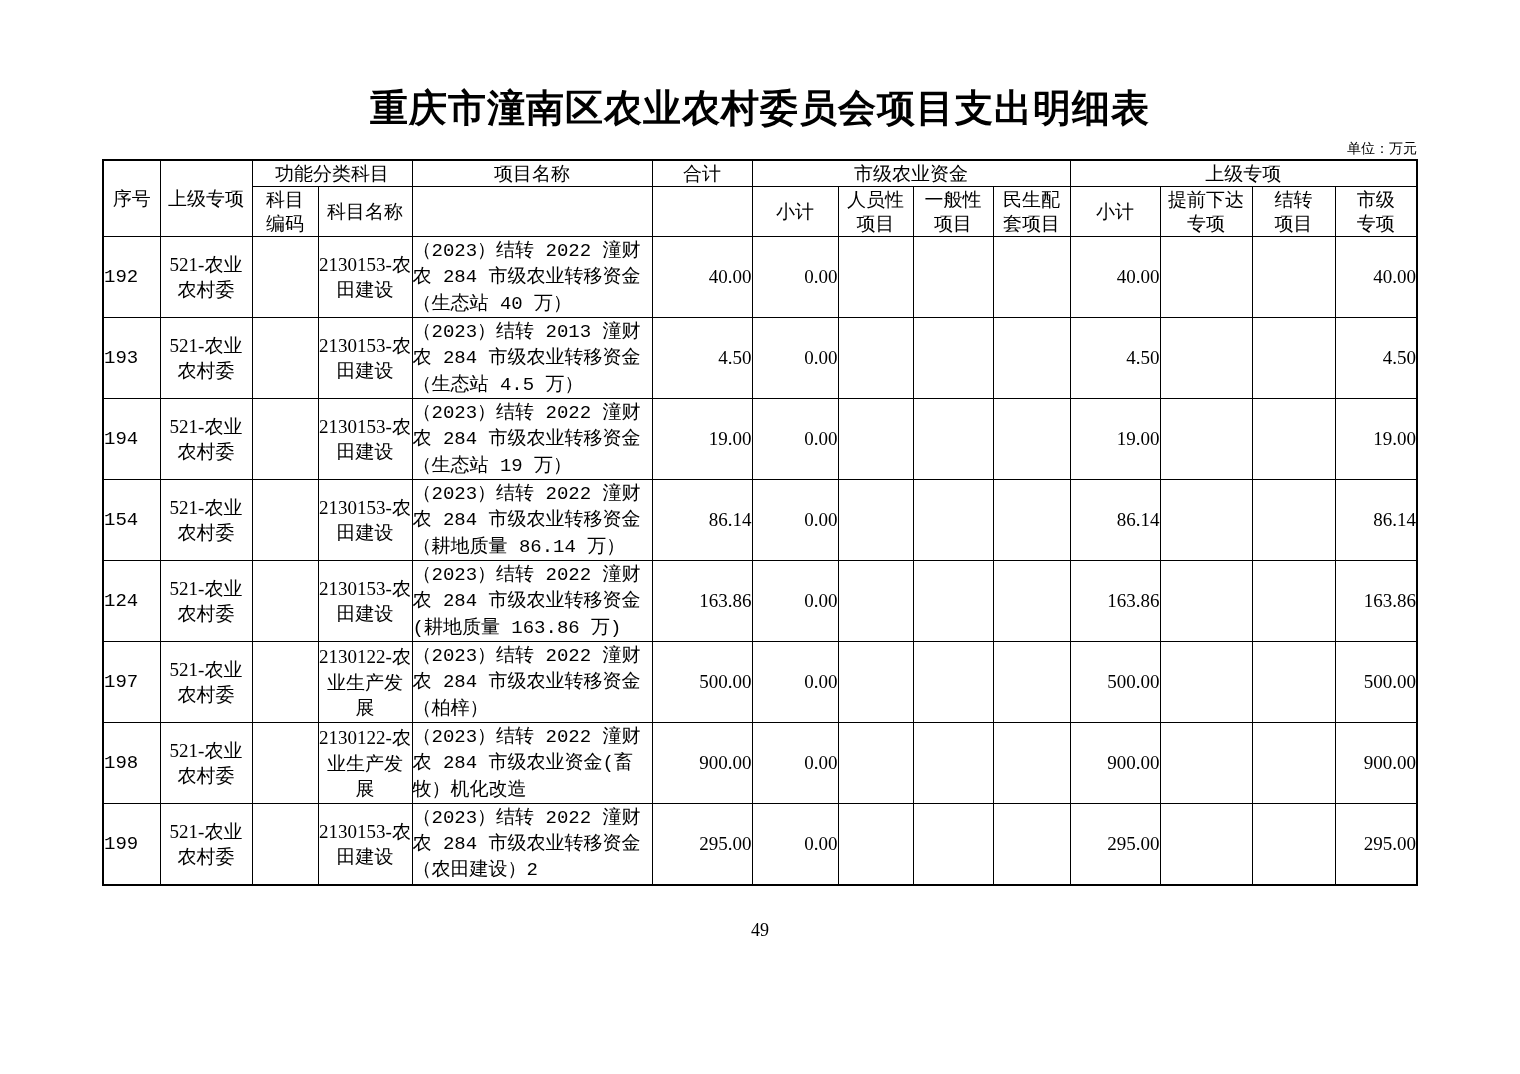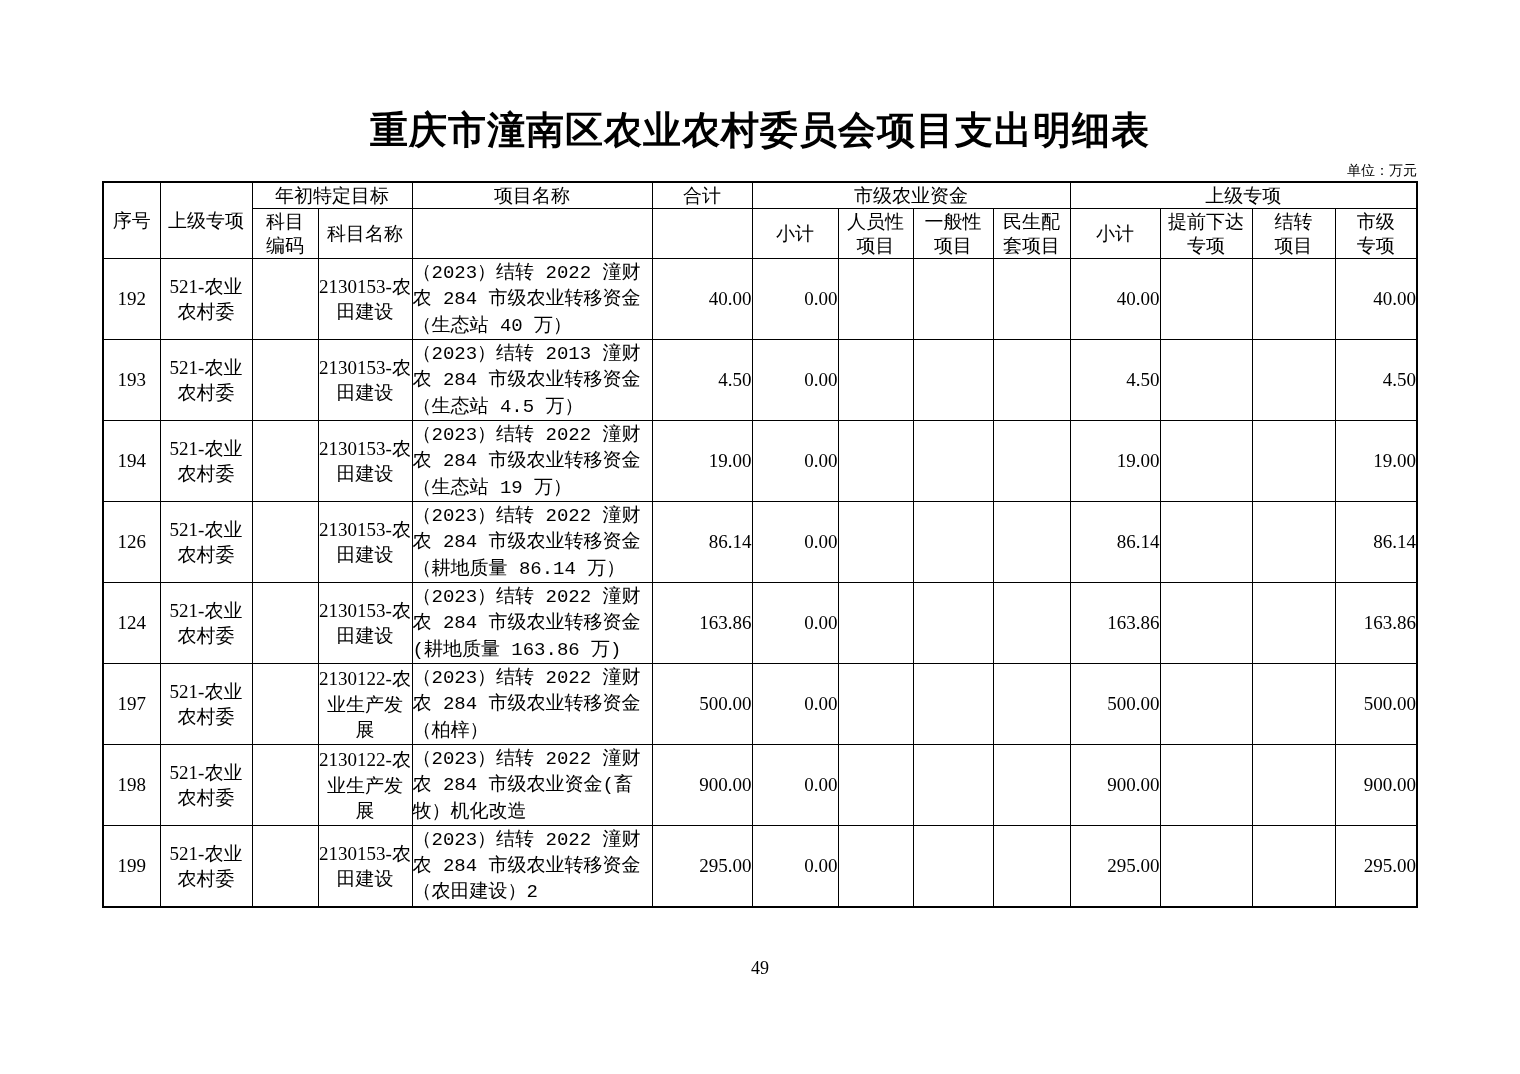--- a/index.html
+++ b/index.html
@@ -3,21 +3,21 @@
 <meta charset="utf-8">
 <style>
   html, body { margin: 0; padding: 0; background: #ffffff; }
   body {
     width: 1520px; height: 1074px;
     font-family: "Liberation Serif", "DejaVu Serif", serif;
     color: #000;
   }
   .sheet { width: 1520px; height: 1074px; background: #fff; overflow: hidden; }
   .doc-title {
-    margin: 0; padding-top: 108px;
+    margin: 0; padding-top: 86px;
     font-size: 38px; font-weight: bold;
     text-align: center; letter-spacing: 1px;
     line-height: 1.2;
   }
   .unit-row {
     width: 1314px; margin: 9px auto 3px auto;
     text-align: right; font-size: 14px; line-height: 1.1;
   }
   table.budget {
     width: 1314px; margin: 0 auto;
@@ -29,25 +29,25 @@
     font-weight: normal;
     font-size: 19px;
     padding: 0;
     vertical-align: middle;
     overflow: hidden;
   }
   thead th { text-align: center; white-space: pre-line; line-height: 1.28; }
   tr.hrow1 { height: 27px; }
   tr.hrow2 { height: 50px; }
   tbody tr { height: 81px; }
-  td.c { text-align: center; }
+  td.c { text-align: left; font-family: Liberation Mono, monospace; }
   td.l { text-align: center; padding: 2px 8px; line-height: 1.35; word-break: break-all; }
   td.proj { text-align: left; padding: 2px 12px; line-height: 1.38; font-family: Liberation Mono, monospace; }
   td.num { text-align: right; padding-right: 11px; }
-  .page-number { text-align: center; margin-top: 50px; font-size: 18px; }
+  .page-number { text-align: center; margin-top: 34px; font-size: 18px; }
 </style>
 </head>
 <body>
 
 <div class="sheet">
 
   <h1 class="doc-title">重庆市潼南区农业农村委员会项目支出明细表</h1>
 
   <div class="unit-row">单位：万元</div>
 
@@ -65,21 +65,21 @@
         <col style="width:77px">
         <col style="width:90px">
         <col style="width:92px">
       <col style="width:83px">
         <col style="width:82px">
     </colgroup>
     <thead>
       <tr class="hrow1">
         <th rowspan="2">序号</th>
         <th rowspan="2">上级专项</th>
-        <th colspan="2">年初特定目标</th>
+        <th colspan="2">功能分类科目</th>
         <th>项目名称</th>
         <th>合计</th>
         <th colspan="4">市级农业资金</th>
         <th colspan="4">上级专项</th>
       </tr>
       <tr class="hrow2">
         <th>科目
 编码</th>
         <th>科目名称</th>
         <th></th>
@@ -147,21 +147,21 @@
         <td class="num"></td>
         <td class="num"></td>
         <td class="num"></td>
         <td class="num">19.00</td>
         <td class="num"></td>
         <td class="num"></td>
         <td class="num">19.00</td>
       </tr>
 
       <tr>
-        <td class="c">126</td>
+        <td class="c">154</td>
         <td class="l">521-农业农村委</td>
         <td class="c"></td>
         <td class="l">2130153-农田建设</td>
         <td class="proj">（2023）结转 2022 潼财农 284 市级农业转移资金（耕地质量 86.14 万）</td>
         <td class="num">86.14</td>
         <td class="num">0.00</td>
         <td class="num"></td>
         <td class="num"></td>
         <td class="num"></td>
         <td class="num">86.14</td>

